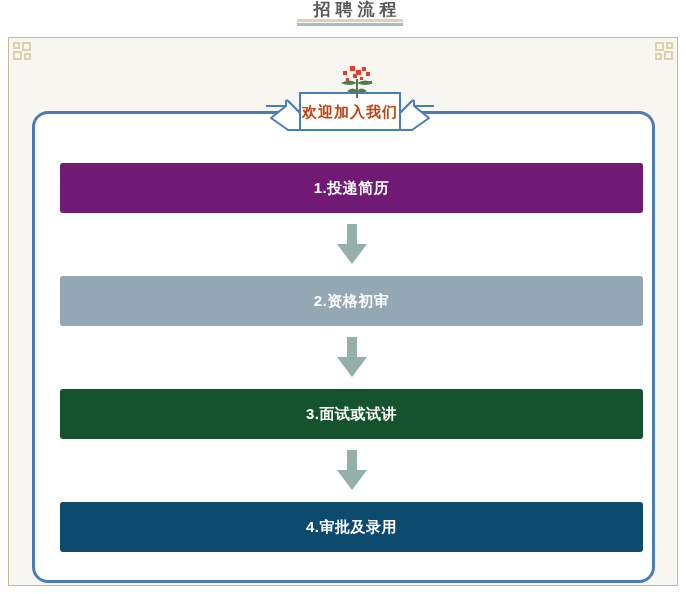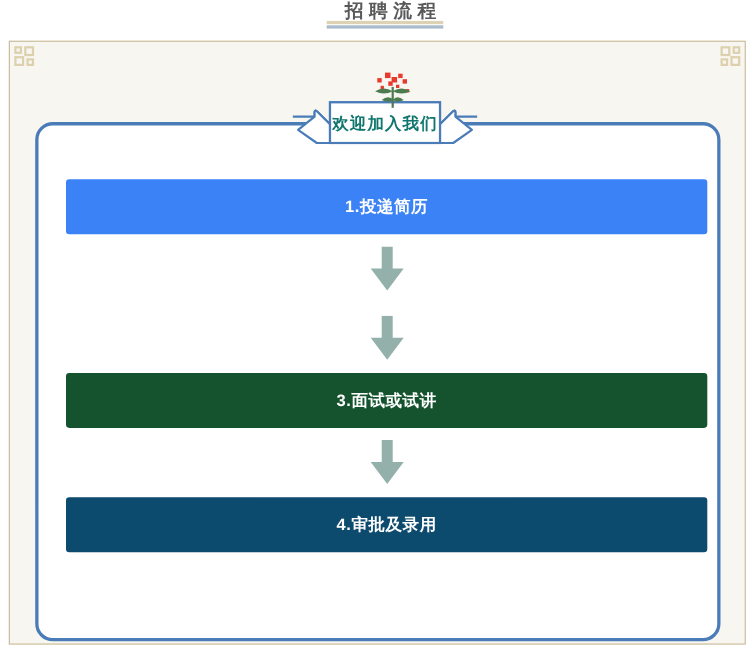--- a/index.html
+++ b/index.html
@@ -108,21 +108,21 @@
     position: absolute;
     left: 0;
     top: 0;
     width: 168px;
     height: 52px;
     display: flex;
     align-items: center;
     justify-content: center;
     font-size: 15px;
     font-weight: bold;
-    color: #0f766e;
+    color: #c2410c;
     letter-spacing: 1px;
     pointer-events: none;
   }
 
   
   #flow-box {
     position: absolute;
     left: 32px;
     top: 111px;
     width: 623px;
@@ -228,31 +228,36 @@
       <path d="M14 30 Q20 25 25 30 Q20 33 14 30 Z"></path>
       <path d="M34 30 Q28 25 24 30 Q29 33 34 30 Z"></path>
       <rect x="23" y="18" width="2" height="19"></rect>
     </g>
   </svg>
 </div>
 
 <div id="steps">
 
   <div class="step-row">
-    <div class="step-bar" style="background: #3b82f6;">
+    <div class="step-bar" style="background: #701a75;">
       <span class="step-label">1.投递简历</span>
     </div>
   </div>
 
   <div class="arrow-wrap">
     <svg class="arrow" viewBox="0 0 32 42">
       <polygon class="arrow-shape" points="11,0 21,0 21,20 31,20 16,40 1,20 11,20" fill="#93b1aa"></polygon>
     </svg>
   </div>
 
+  <div class="step-row">
+    <div class="step-bar" style="background: rgb(147, 167, 180);">
+      <span class="step-label">2.资格初审</span>
+    </div>
+  </div>
 
   <div class="arrow-wrap">
     <svg class="arrow" viewBox="0 0 32 42">
       <polygon class="arrow-shape" points="11,0 21,0 21,20 31,20 16,40 1,20 11,20" fill="#93b1aa"></polygon>
     </svg>
   </div>
 
   <div class="step-row">
     <div class="step-bar" style="background: #14532d;">
       <span class="step-label">3.面试或试讲</span>

